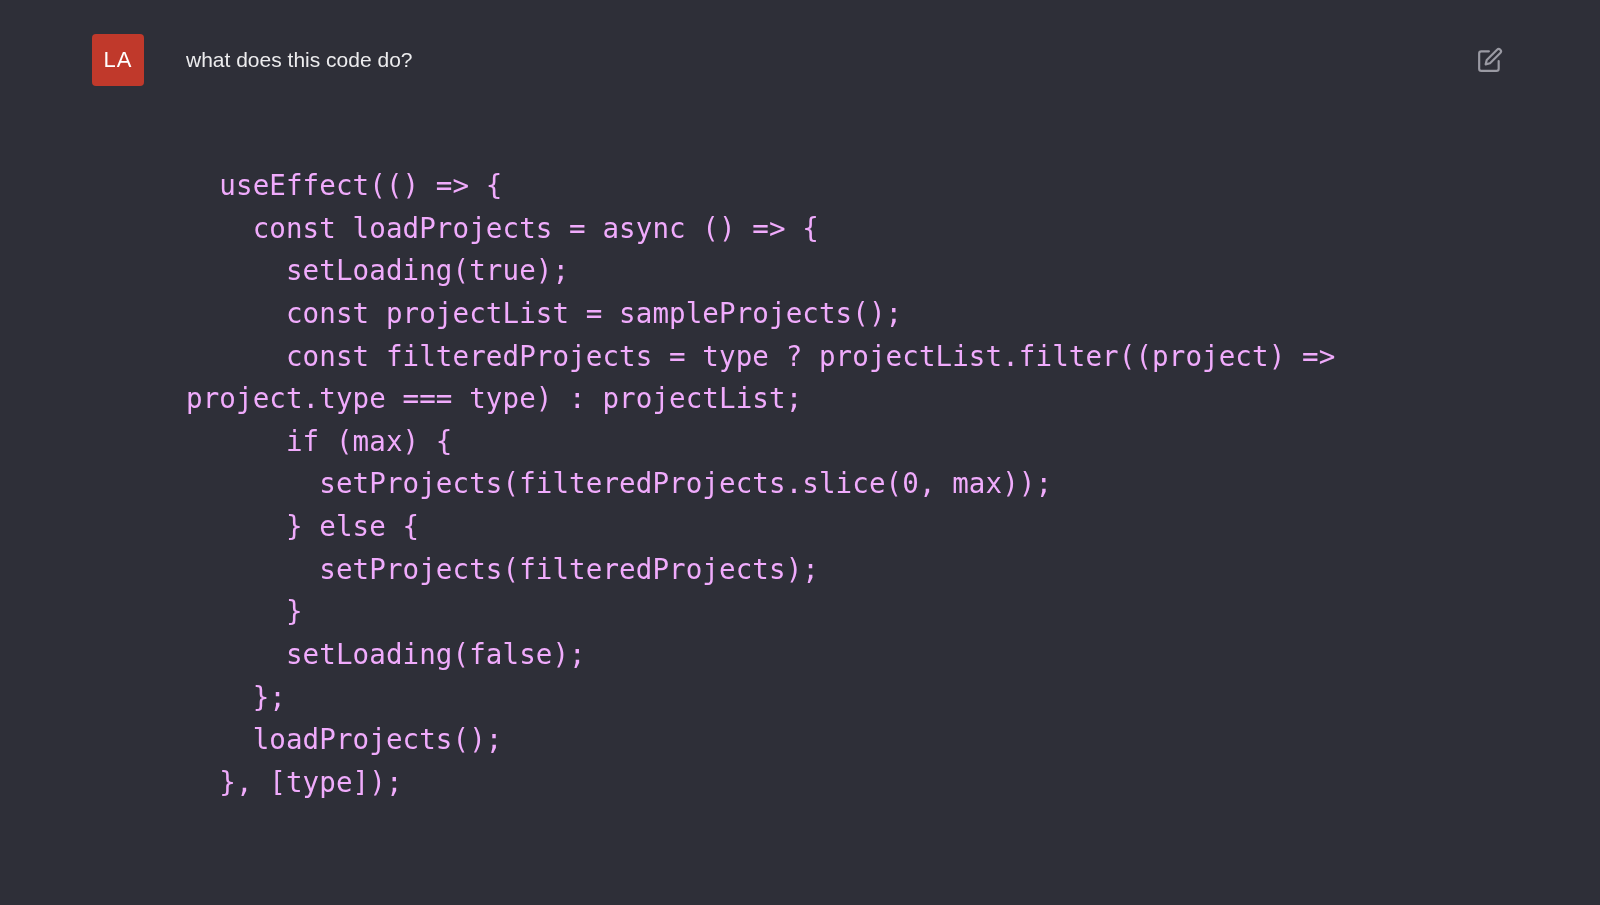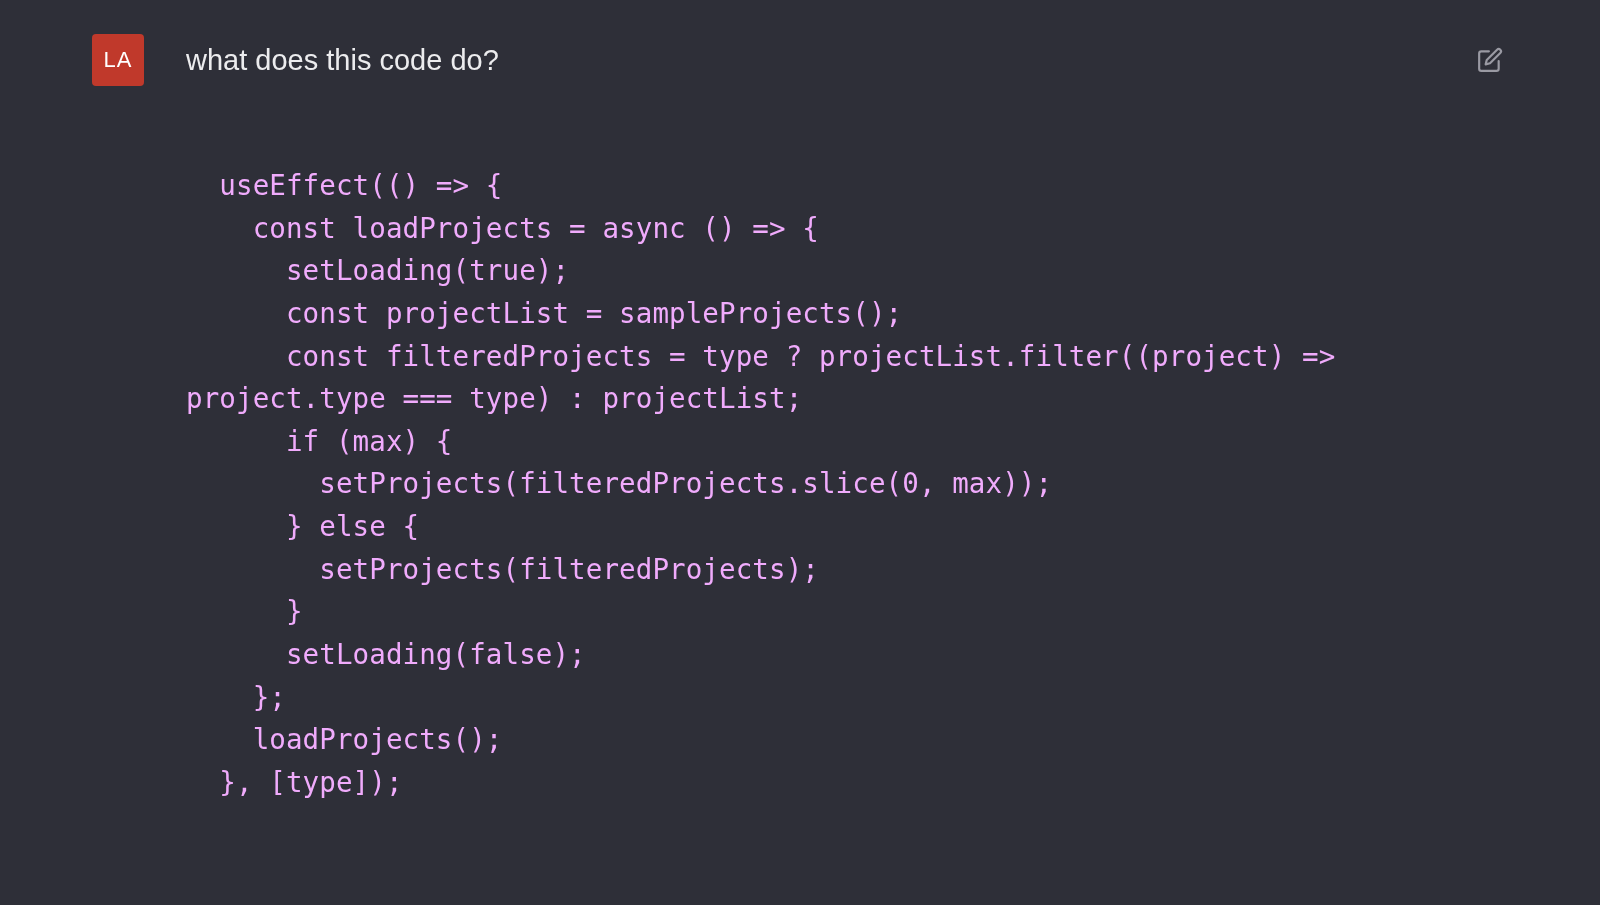--- a/index.html
+++ b/index.html
@@ -38,21 +38,21 @@
       display: flex;
       align-items: center;
       justify-content: center;
       font-size: 22px;
       font-weight: 400;
       color: #ffffff;
       border-radius: 4px;
       letter-spacing: 1px;
     }
     .question-text {
-      font-size: 29px;
+      font-size: 21px;
       font-weight: 400;
       color: #ececee;
     }
     .edit-button {
       width: 36px;
       height: 36px;
       display: flex;
       align-items: center;
       justify-content: center;
       cursor: pointer;

